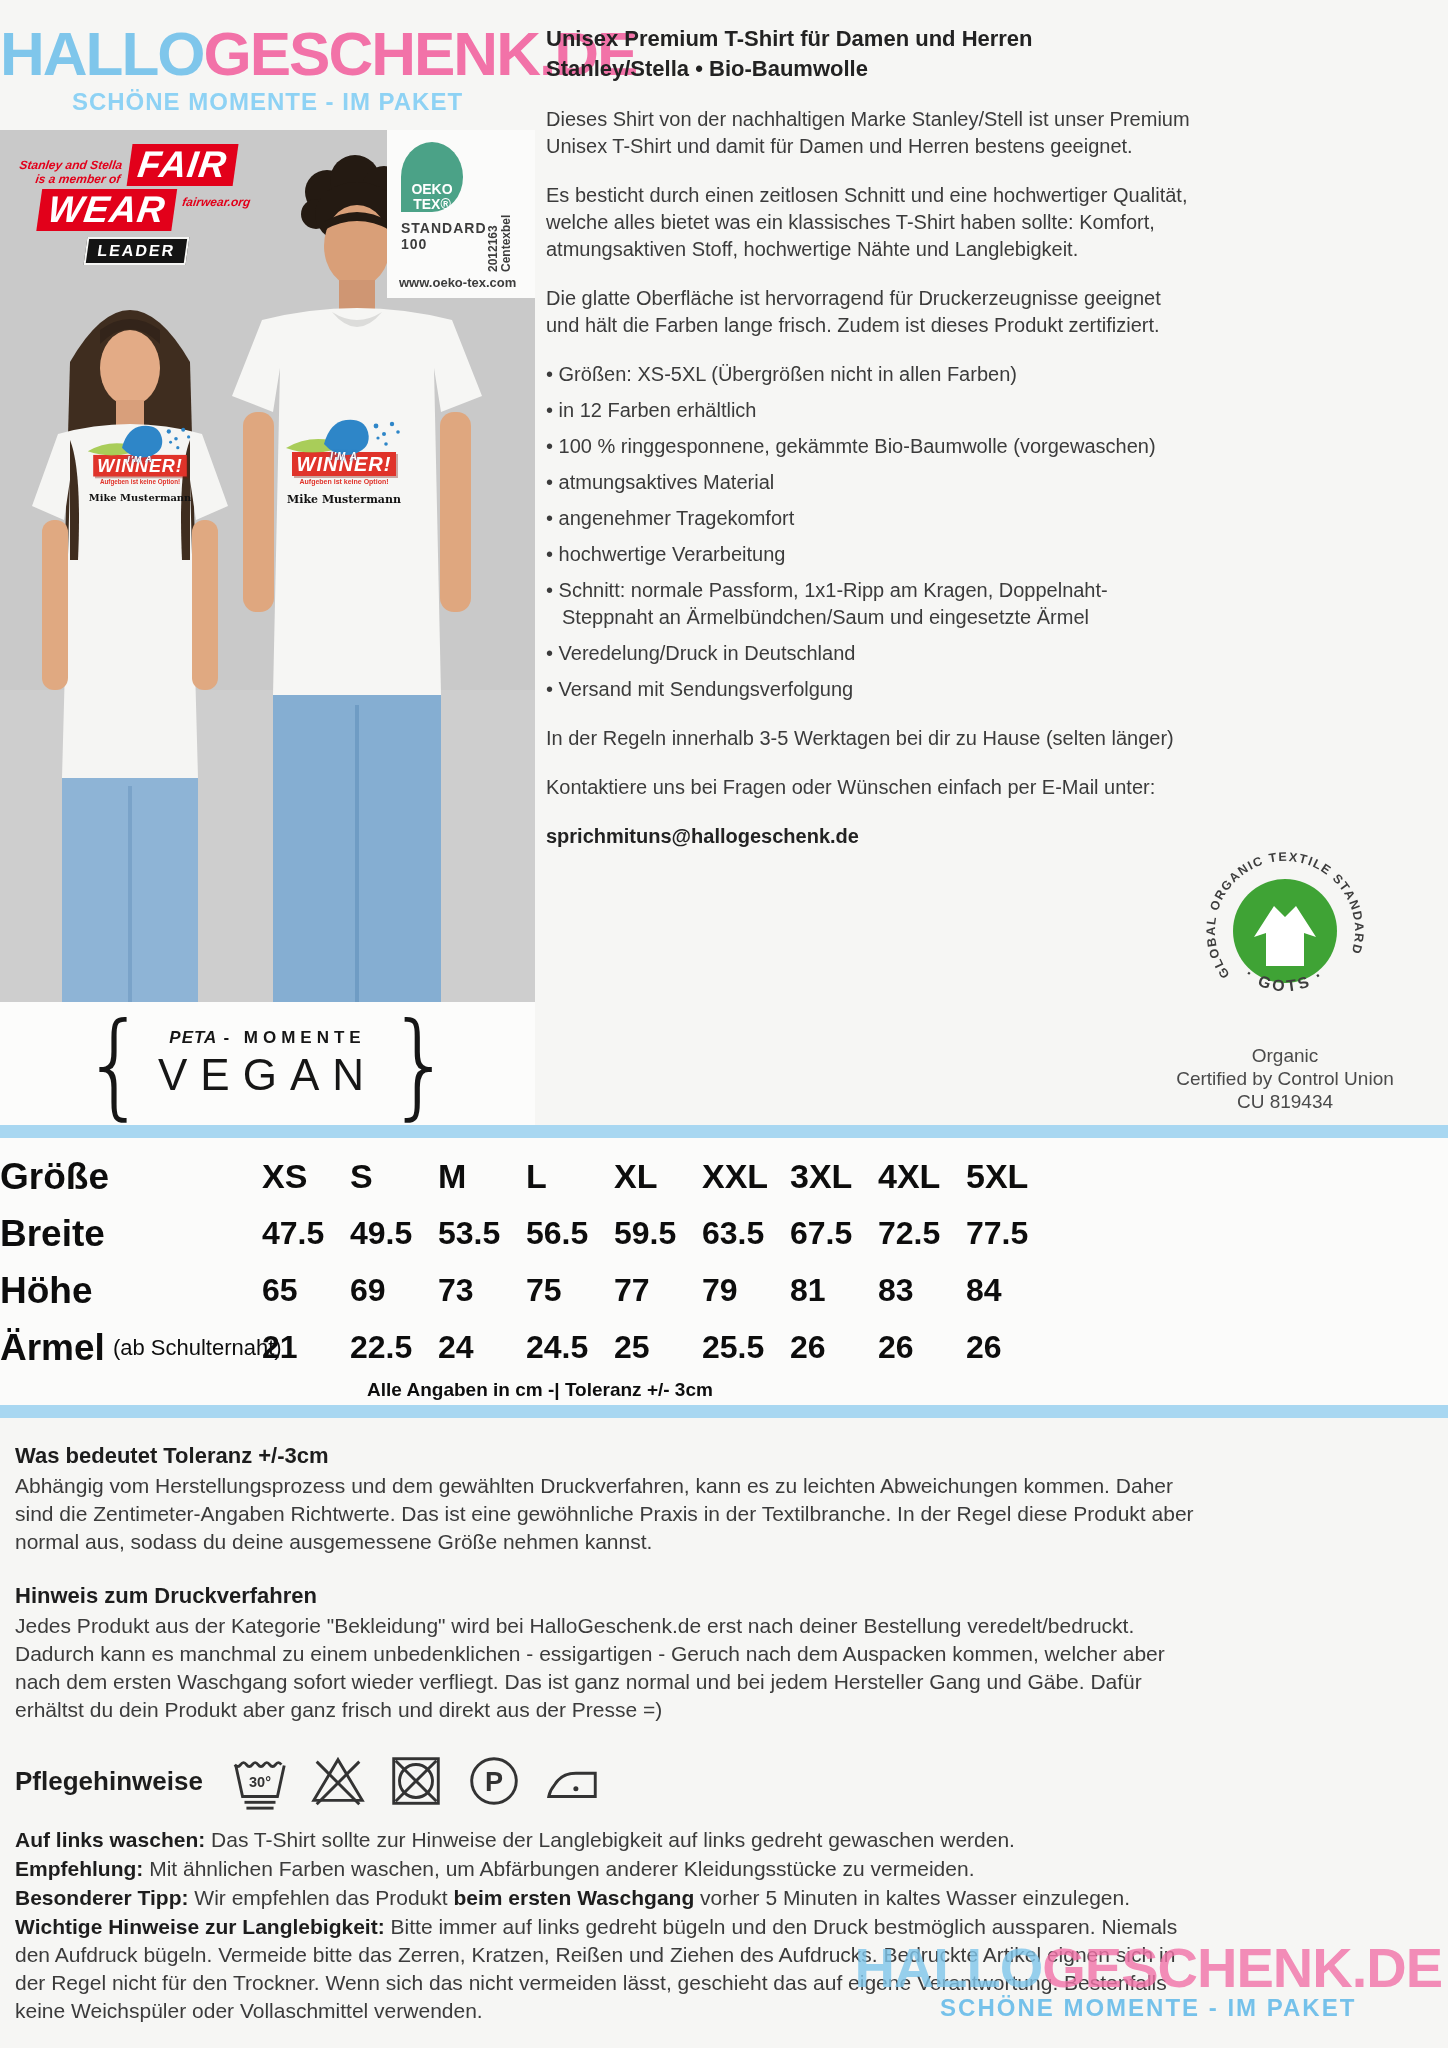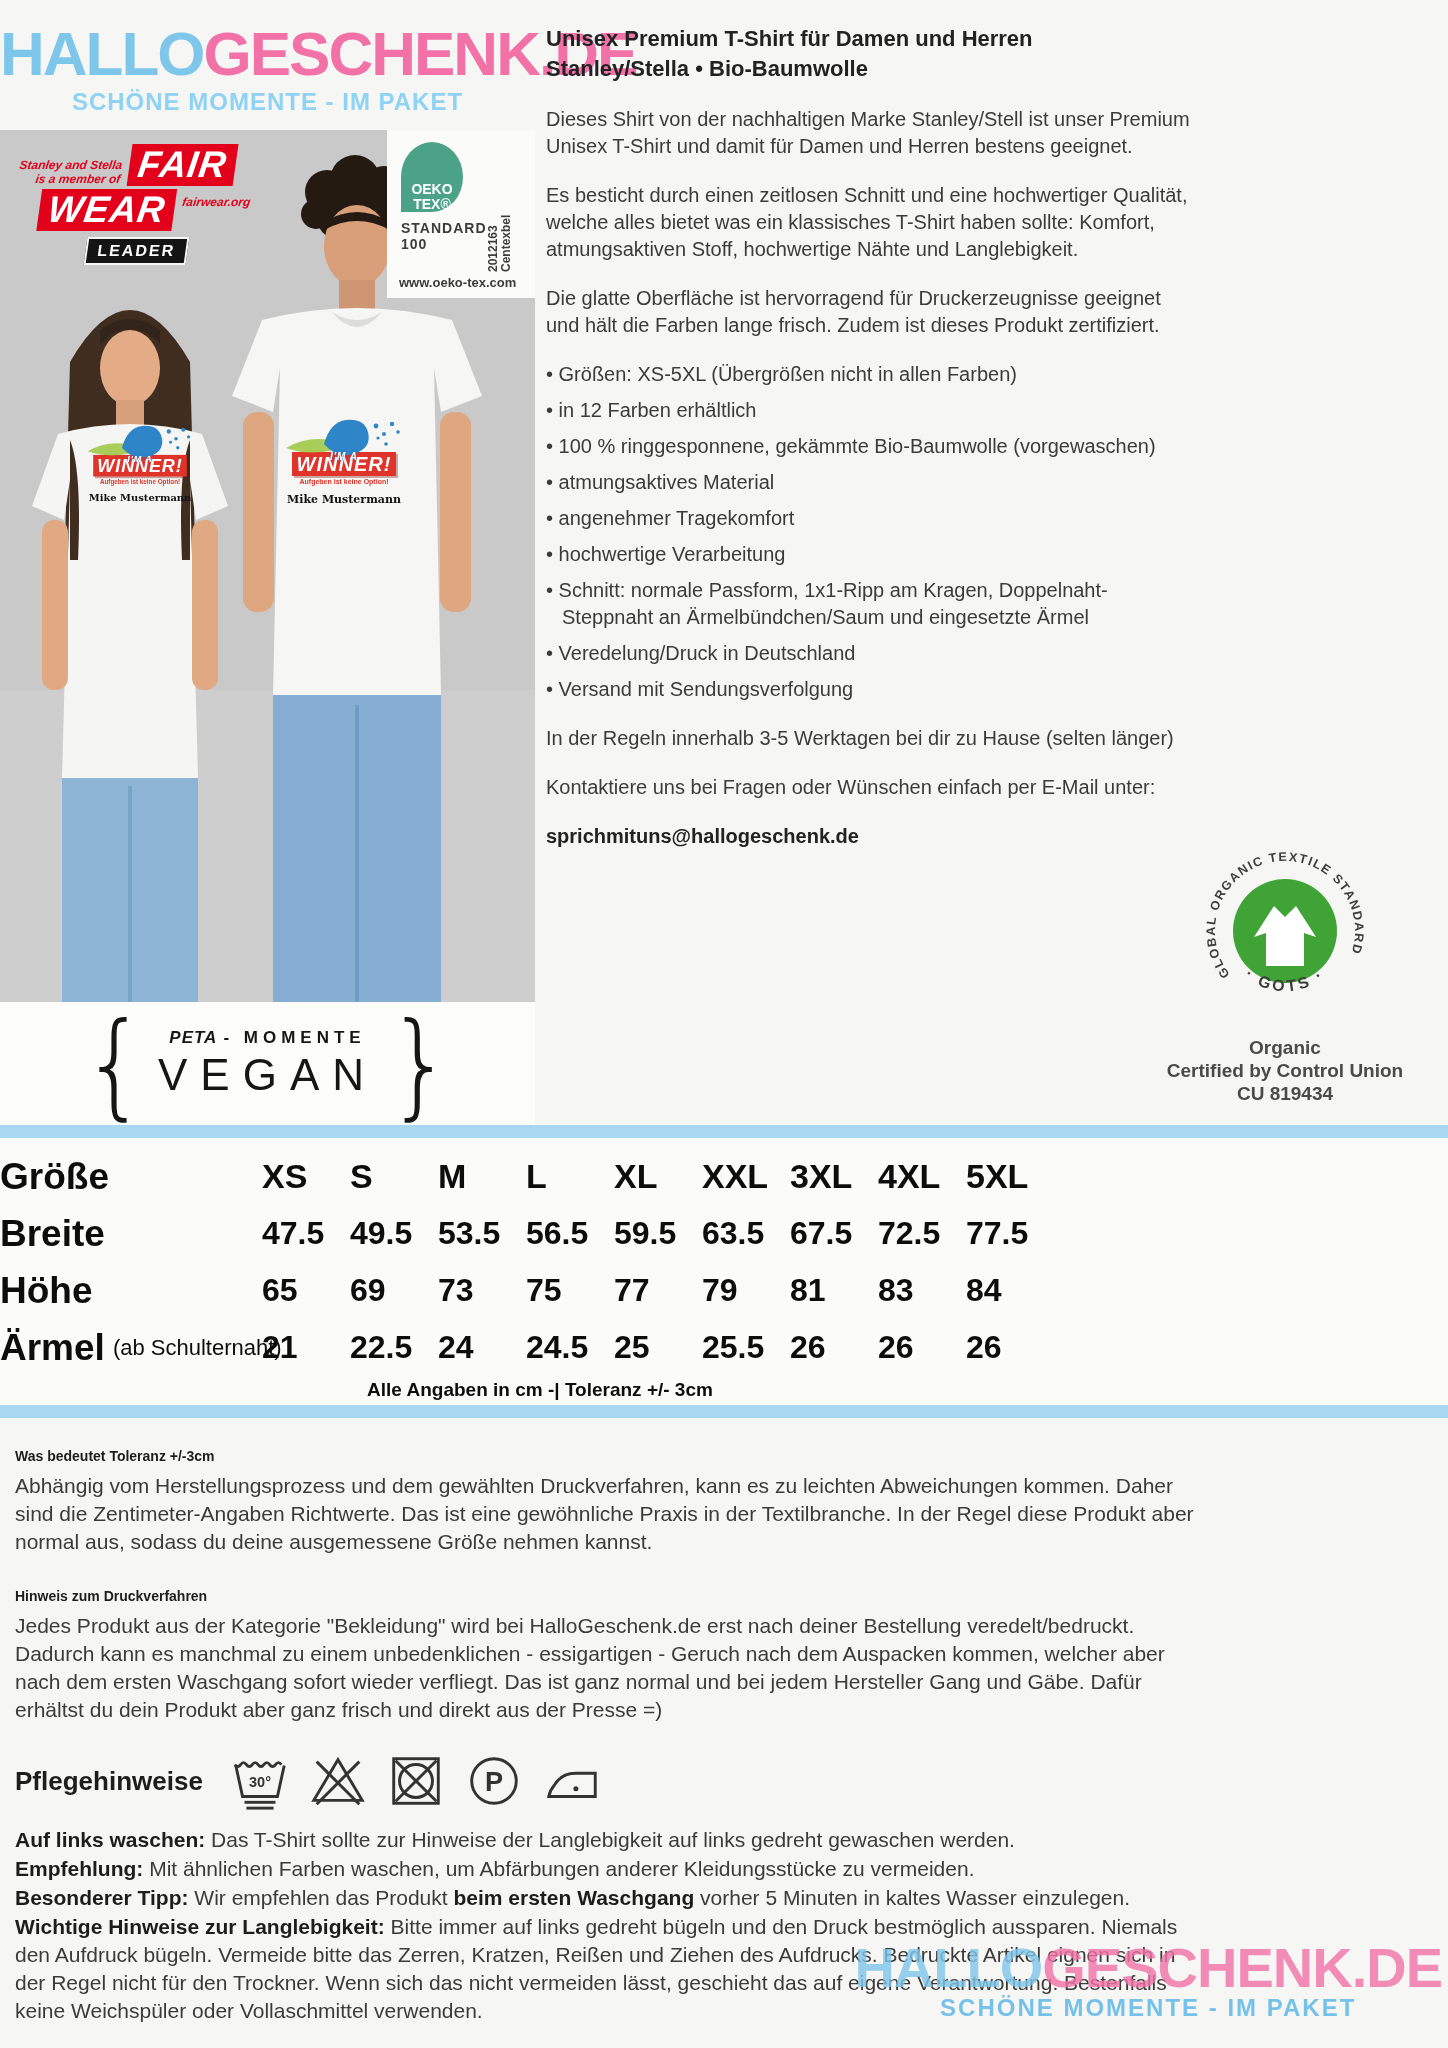--- a/index.html
+++ b/index.html
@@ -62,35 +62,35 @@
   .desc{position:absolute;left:546px;top:24px;width:644px;font-size:20px;line-height:27px;color:#3b3b3b;}
   .desc .title{font-size:22px;line-height:30px;font-weight:700;color:#222;}
   .desc p{margin-top:22px;}
   .desc ul{margin-top:22px;list-style:none;}
   .desc li{padding-left:16px;text-indent:-16px;margin-top:9px;}
   .desc li::before{content:"• ";}
   .email{font-weight:700;margin-top:20px;color:#222;}
 
   
   .gots{position:absolute;left:1132px;top:836px;width:306px;text-align:center;}
-  .gots-caption{font-size:19px;line-height:23px;color:#4a4a4a;margin-top:6px;font-weight:bold;}
+  .gots-caption{font-size:19px;line-height:23px;color:#4a4a4a;margin-top:14px;}
 
   
   .size-band{position:absolute;left:0;top:1125px;width:1448px;height:293px;background:#fbfbfa;border-top:13px solid var(--band-blue);border-bottom:13px solid var(--band-blue);padding:10px 0 0 0;}
   .st-grid{display:grid;grid-template-columns:262px repeat(9,88px);}
   .st-grid > div{height:57px;display:flex;align-items:center;}
   .st-label{font-size:37px;font-weight:800;color:#0d0d0d;white-space:nowrap;}
   .st-suffix{font-size:22px;font-weight:400;margin-left:8px;}
   .st-size{font-size:34px;font-weight:800;color:#0d0d0d;}
   .st-val{font-size:32px;font-weight:800;color:#0d0d0d;}
   .st-note{width:1080px;text-align:center;font-size:19px;font-weight:700;color:#0d0d0d;margin-top:3px;}
 
   
   .info{position:absolute;left:15px;top:1442px;width:1180px;font-size:21px;line-height:28px;color:#3b3b3b;}
-  .info h3{font-size:14px;font-weight:700;color:#1d1d1d;margin-bottom:2px;}
+  .info h3{font-size:22px;font-weight:700;color:#1d1d1d;margin-bottom:2px;}
   .info .sec{margin-bottom:26px;}
   .care-row{display:flex;align-items:center;gap:16px;margin:6px 0 14px 0;}
   .care-label{font-size:26px;font-weight:700;color:#1d1d1d;margin-right:10px;}
   .care-icon{width:62px;height:62px;}
   .care-line{margin-top:1px;}
   .care-line .b{font-weight:700;color:#1d1d1d;}
 
   
   .watermark{position:absolute;right:6px;bottom:26px;text-align:center;opacity:.8;z-index:10;pointer-events:none;}
   .wm-main{font-size:56px;font-weight:800;letter-spacing:-1px;line-height:56px;}

